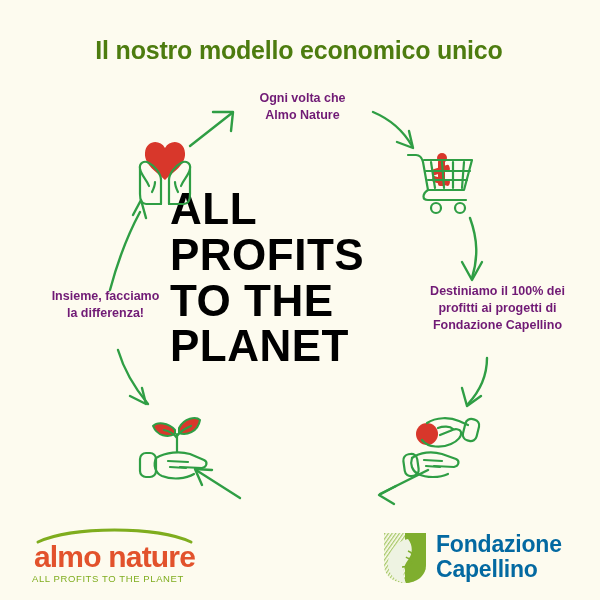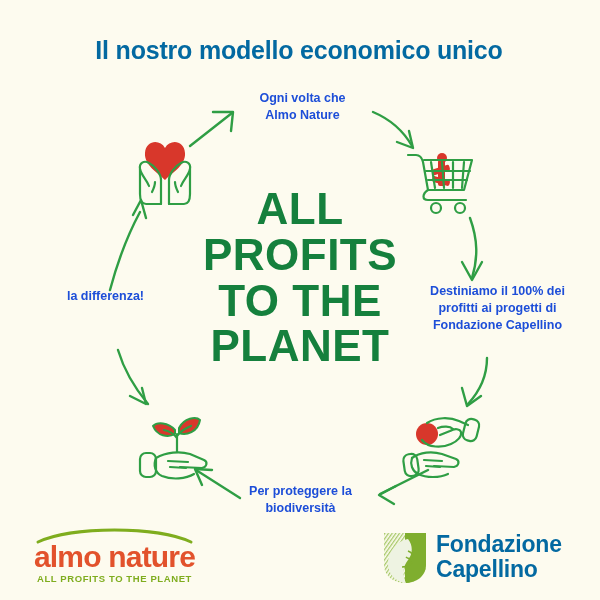--- a/index.html
+++ b/index.html
@@ -20,26 +20,26 @@
     background: #fdfbef;
   }
   #page-title {
     position: absolute;
     top: 36px;
     left: 0;
     width: 598px;
     text-align: center;
     font-size: 25px;
     font-weight: bold;
-    color: #0369a1;
+    color: #4d7c0f;
     letter-spacing: -0.2px;
   }
   .cycle-label {
     position: absolute;
-    color: #1d4ed8;
+    color: #701a75;
     font-weight: bold;
     font-size: 12.5px;
     line-height: 1.35;
     text-align: center;
   }
   #label-purchase {
     top: 90px;
     left: 215px;
     width: 175px;
   }
@@ -56,22 +56,21 @@
   #label-difference {
     top: 288px;
     left: 18px;
     width: 175px;
   }
   #center-slogan {
     position: absolute;
     top: 186px;
     left: 170px;
     width: 260px;
-    text-align: center;
-    color: #15803d;
+    color: #000000;
     font-size: 44px;
     font-weight: bold;
     line-height: 1.04;
     letter-spacing: 0.5px;
   }
   #center-slogan div { display: block; }
   .icon-wrap { position: absolute; }
   #icon-heart-hands { top: 128px; left: 122px; width: 86px; height: 80px; }
   #icon-cart        { top: 138px; left: 398px; width: 86px; height: 80px; }
   #icon-giving-hand { top: 404px; left: 398px; width: 90px; height: 80px; }
@@ -99,23 +98,22 @@
     font-weight: bold;
     color: #e2522c;
     letter-spacing: -0.8px;
     line-height: 1;
   }
   #almo-tagline {
     position: absolute;
     top: 45px;
     left: 0;
     width: 165px;
-    text-align: center;
     font-size: 9.5px;
-    font-weight: bold;
+    font-weight: normal;
     color: #7fad1e;
     letter-spacing: 0.6px;
   }
   #logo-fondazione {
     position: absolute;
     top: 530px;
     left: 382px;
     width: 190px;
     height: 58px;
   }
@@ -258,26 +256,23 @@
     <div>Ogni volta che</div>
     <div>Almo Nature</div>
   </div>
 
   <div class="cycle-label" id="label-profits">
     <div>Destiniamo il 100% dei</div>
     <div>profitti ai progetti di</div>
     <div>Fondazione Capellino</div>
   </div>
 
-  <div class="cycle-label" id="label-biodiversity">
-    <div>Per proteggere la</div>
-    <div>biodiversità</div>
-  </div>
 
   <div class="cycle-label" id="label-difference">
+    <div>Insieme, facciamo</div>
     <div>la differenza!</div>
   </div>
 
   <div id="logo-almo">
     <svg width="165" height="16" viewBox="0 0 165 16" style="position:absolute;top:0;left:0">
       <path d="M6 14 C40 -2, 125 -2, 159 14" fill="none" stroke="#7fad1e" stroke-width="3" stroke-linecap="round"></path>
     </svg>
     <div id="almo-wordmark">almo nature</div>
     <div id="almo-tagline">ALL PROFITS TO THE PLANET</div>
   </div>

